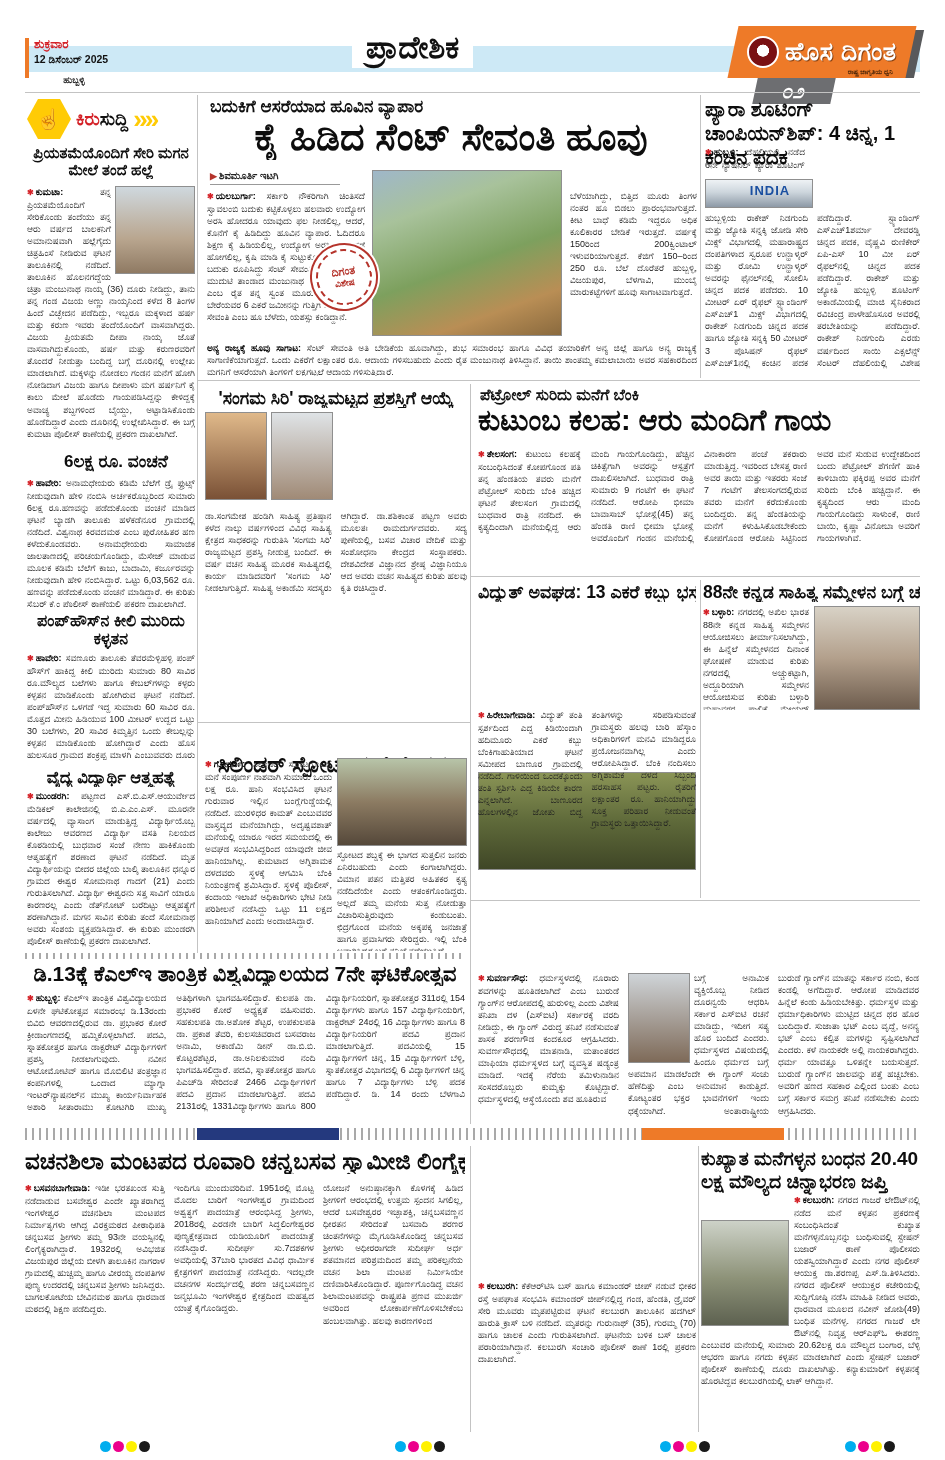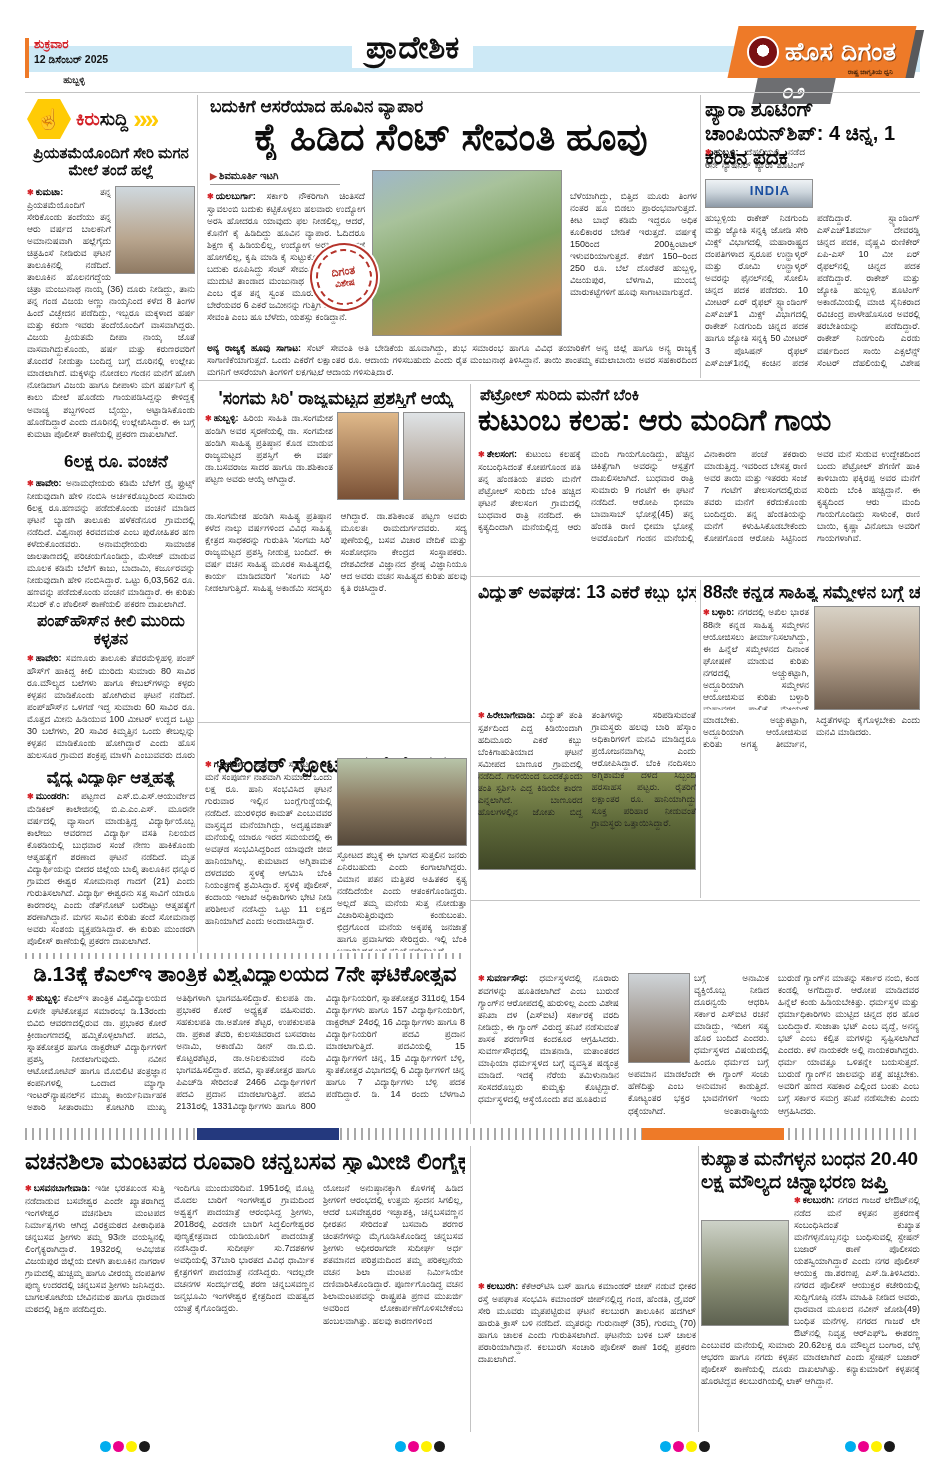--- a/index.html
+++ b/index.html
@@ -149,23 +149,20 @@
       <span class="star">✱</span><span class="dl">ಹುಬ್ಬಳ್ಳಿ:</span> <span>ದೆಹಲಿಯಲ್ಲಿ ನಡೆದ 6ನೇ ನ್ಯಾಷನಲ್ ಪ್ಯಾರಾ ಶೂಟಿಂಗ್ ಚಾಂಪಿಯನ್‌ಶಿಪ್ 2025ರಲ್ಲಿ ಕರ್ನಾಟಕದವರು 4 ಚಿನ್ನ ಹಾಗೂ 1 ಕಂಚು ಪದಕ ಪಡೆದಿದ್ದಾರೆ.</span>
     </p>
     <div class="photo ph-india" style="width:108px;height:62px;">
       <span class="india-label">INDIA</span>
     </div>
   </div>
   <p class="abs bd cols2" style="left:705px;top:212px;width:215px;height:164px;">ಹುಬ್ಬಳ್ಳಿಯ ರಾಕೇಶ್ ನಿಡಗುಂದಿ ಮತ್ತು ಜ್ಯೋತಿ ಸನ್ನಕ್ಕಿ ಜೋಡಿ ಸೇರಿ ಮಿಕ್ಸ್ ವಿಭಾಗದಲ್ಲಿ ಮಹಾರಾಷ್ಟ್ರದ ದಂಪತಿಗಳಾದ ಸ್ವರೂಪ ಉನ್ಹಾಳ್ಕರ್ ಮತ್ತು ರೋಮಿ ಉನ್ಹಾಳ್ಕರ್ ಅವರನ್ನು ಫೈನಲ್‌ನಲ್ಲಿ ಸೋಲಿಸಿ ಚಿನ್ನದ ಪದಕ ಪಡೆದರು. 10 ಮೀಟರ್ ಏರ್ ರೈಫಲ್ ಸ್ಟ್ಯಾಂಡಿಂಗ್ ಎಸ್‌ಎಚ್1 ಮಿಕ್ಸ್ ವಿಭಾಗದಲ್ಲಿ ರಾಕೇಶ್ ನಿಡಗುಂದಿ ಚಿನ್ನದ ಪದಕ ಹಾಗೂ ಜ್ಯೋತಿ ಸನ್ನಕ್ಕಿ 50 ಮೀಟರ್ 3 ಪೊಸಿಷನ್ ರೈಫಲ್ ಎಸ್‌ಎಚ್1ನಲ್ಲಿ ಕಂಚಿನ ಪದಕ ಪಡೆದಿದ್ದಾರೆ. ಸ್ಟ್ಯಾಂಡಿಂಗ್ ಎಸ್‌ಎಚ್1ಶರ್ಮಾ ದೇವರಡ್ಡಿ ಚಿನ್ನದ ಪದಕ, ವೈಷ್ಣವಿ ರುಣಿಕೇರ್ ಏಪಿ-ಎಸ್ 10 ಮೀ ಏರ್ ರೈಫಲ್‌ನಲ್ಲಿ ಚಿನ್ನದ ಪದಕ ಪಡೆದಿದ್ದಾರೆ. ರಾಕೇಶ್ ಮತ್ತು ಜ್ಯೋತಿ ಹುಬ್ಬಳ್ಳಿ ಶೂಟಿಂಗ್ ಅಕಾಡೆಮಿಯಲ್ಲಿ ಮಾಜಿ ಸೈನಿಕರಾದ ರವಿಚಂದ್ರ ಪಾಳೇಹೊಸೂರ ಅವರಲ್ಲಿ ತರಬೇತಿಯನ್ನು ಪಡೆದಿದ್ದಾರೆ. ರಾಕೇಶ್ ನಿಡಗುಂದಿ ಎರಡು ವರ್ಷದಿಂದ ಸಾಯಿ ಎಕ್ಸಲೆನ್ಸ್ ಸೆಂಟರ್ ದೆಹಲಿಯಲ್ಲಿ ವಿಶೇಷ ತರಬೇತಿ ಪಡೆಯುತ್ತಿದ್ದಾರೆ. ಪದಕ ಪಡೆದವರು ಎಲ್ಲರೂ ಅಂತಾರಾಷ್ಟ್ರ ಮಟ್ಟದ ಶೂಟರ್ ಆಗಿರುತ್ತಾರೆ.</p>
 
   <div class="abs hl center nowrap" style="left:205px;top:388px;width:262px;font-size:17.5px;">'ಸಂಗಮ ಸಿರಿ' ರಾಜ್ಯಮಟ್ಟದ ಪ್ರಶಸ್ತಿಗೆ ಆಯ್ಕೆ</div>
   <div class="abs" style="left:205px;top:412px;width:262px;height:92px;display:flex;gap:4px;">
-    <p class="bd" style="width:128px;height:92px;">
-      <span class="star">✱</span><span class="dl">ಹುಬ್ಬಳ್ಳಿ:</span> <span>ಹಿರಿಯ ಸಾಹಿತಿ ಡಾ.ಸಂಗಮೇಶ ಹಂಡಿಗಿ ಅವರ ಸ್ಮರಣೆಯಲ್ಲಿ ಡಾ. ಸಂಗಮೇಶ ಹಂಡಿಗಿ ಸಾಹಿತ್ಯ ಪ್ರತಿಷ್ಠಾನ ಕೊಡ ಮಾಡುವ ರಾಜ್ಯಮಟ್ಟದ ಪ್ರಶಸ್ತಿಗೆ ಈ ವರ್ಷ ಡಾ.ಬಸವರಾಜ ಸಾದರ ಹಾಗೂ ಡಾ.ಶಶಿಕಾಂತ ಪಟ್ಟಣ ಅವರು ಆಯ್ಕೆ ಆಗಿದ್ದಾರೆ.</span>
-    </p>
     <div class="photo ph-man1" style="width:62px;height:88px;"></div>
     <div class="photo ph-man2" style="width:62px;height:88px;"></div>
   </div>
   <p class="abs bd cols2" style="left:205px;top:510px;width:262px;height:204px;">ಡಾ.ಸಂಗಮೇಶ ಹಂಡಿಗಿ ಸಾಹಿತ್ಯ ಪ್ರತಿಷ್ಠಾನ ಕಳೆದ ನಾಲ್ಕು ವರ್ಷಗಳಿಂದ ವಿವಿಧ ಸಾಹಿತ್ಯ ಕ್ಷೇತ್ರದ ಸಾಧಕರನ್ನು ಗುರುತಿಸಿ 'ಸಂಗಮ ಸಿರಿ' ರಾಜ್ಯಮಟ್ಟದ ಪ್ರಶಸ್ತಿ ನೀಡುತ್ತ ಬಂದಿದೆ. ಈ ವರ್ಷ ವಚನ ಸಾಹಿತ್ಯ ಮೂರಕ ಸಾಹಿತ್ಯದಲ್ಲಿ ಕಾರ್ಯ ಮಾಡಿದವರಿಗೆ 'ಸಂಗಮ ಸಿರಿ' ನೀಡಲಾಗುತ್ತಿದೆ. ಸಾಹಿತ್ಯ ಅಕಾಡೆಮಿ ಸದಸ್ಯರು ಆಗಿದ್ದಾರೆ. ಡಾ.ಶಶಿಕಾಂತ ಪಟ್ಟಣ ಅವರು ಮೂಲತಃ ರಾಮದುರ್ಗದವರು. ಸದ್ಯ ಪುಣೆಯಲ್ಲಿ, ಬಸವ ವಿಚಾರ ವೇದಿಕೆ ಮತ್ತು ಸಂಶೋಧನಾ ಕೇಂದ್ರದ ಸಂಸ್ಥಾಪಕರು. ದೇಶವಿದೇಶ ವಿಜ್ಞಾನದ ಶ್ರೇಷ್ಠ ವಿಜ್ಞಾನಿಯೂ ಆದ ಅವರು ವಚನ ಸಾಹಿತ್ಯದ ಕುರಿತು ಹಲವು ಕೃತಿ ರಚಿಸಿದ್ದಾರೆ.</p>
 
   <div class="abs kicker" style="left:480px;top:386px;font-size:15.5px;">ಪೆಟ್ರೋಲ್ ಸುರಿದು ಮನೆಗೆ ಬೆಂಕಿ</div>
   <div class="abs hl nowrap" style="left:478px;top:404px;width:442px;font-size:29px;">ಕುಟುಂಬ ಕಲಹ: ಆರು ಮಂದಿಗೆ ಗಾಯ</div>
   <p class="abs bd cols4" style="left:478px;top:448px;width:442px;height:122px;">
     <span class="star">✱</span><span class="dl">ತೇಲಸಂಗ:</span> <span>ಕುಟುಂಬ ಕಲಹಕ್ಕೆ ಸಂಬಂಧಿಸಿದಂತೆ ಕೋಪಗೊಂಡ ಪತಿ ತನ್ನ ಹೆಂಡತಿಯ ತವರು ಮನೆಗೆ ಪೆಟ್ರೋಲ್ ಸುರಿದು ಬೆಂಕಿ ಹಚ್ಚಿದ ಘಟನೆ ತೇಲಸಂಗ ಗ್ರಾಮದಲ್ಲಿ ಬುಧವಾರ ರಾತ್ರಿ ನಡೆದಿದೆ. ಈ ಕೃತ್ಯದಿಂದಾಗಿ ಮನೆಯಲ್ಲಿದ್ದ ಆರು ಮಂದಿ ಗಾಯಗೊಂಡಿದ್ದು, ಹೆಚ್ಚಿನ ಚಿಕಿತ್ಸೆಗಾಗಿ ಅವರನ್ನು ಆಸ್ಪತ್ರೆಗೆ ದಾಖಲಿಸಲಾಗಿದೆ. ಬುಧವಾರ ರಾತ್ರಿ ಸುಮಾರು 9 ಗಂಟೆಗೆ ಈ ಘಟನೆ ನಡೆದಿದೆ. ಆರೋಪಿ ಭೀಮಾ ಬಾವಾಸಾಬ್ ಭೋಸ್ಲೆ(45) ತನ್ನ ಹೆಂಡತಿ ರಾಣಿ ಭೀಮಾ ಭೋಸ್ಲೆ ಅವರೊಂದಿಗೆ ಗಂಡನ ಮನೆಯಲ್ಲಿ ವಿನಾಕಾರಣ ಪಂಚೆ ತಕರಾರು ಮಾಡುತ್ತಿದ್ದ. ಇವರಿಂದ ಬೇಸತ್ತ ರಾಣಿ ಅವರ ತಾಯಿ ಮತ್ತು ಇತರರು ಸಂಜೆ 7 ಗಂಟೆಗೆ ತೇಲಸಂಗದಲ್ಲಿರುವ ತವರು ಮನೆಗೆ ಕರೆದುಕೊಂಡು ಬಂದಿದ್ದರು. ತನ್ನ ಹೆಂಡತಿಯನ್ನು ಮನೆಗೆ ಕಳುಹಿಸಿಕೊಡಬೇಕೆಂದು ಕೋಪಗೊಂಡ ಆರೋಪಿ ಸಿಟ್ಟಿನಿಂದ ಅವರ ಮನೆ ಸುಡುವ ಉದ್ದೇಶದಿಂದ ಬಂದು ಪೆಟ್ರೋಲ್ ಶೆಗಣಿಗೆ ಹಾಕಿ ಕಾಳಿಬಾಯಿ ಫಕ್ಕಿರಪ್ಪ ಅವರ ಮನೆಗೆ ಸುರಿದು ಬೆಂಕಿ ಹಚ್ಚಿದ್ದಾನೆ. ಈ ಕೃತ್ಯದಿಂದ ಆರು ಮಂದಿ ಗಾಯಗೊಂಡಿದ್ದು ಸಾಳುಂಕೆ, ರಾಣಿ ಬಾಯಿ, ಕೃಷ್ಣಾ ವಿನೋಬಾ ಅವರಿಗೆ ಗಾಯಗಳಾಗಿವೆ.</span>
   </p>
@@ -176,21 +173,20 @@
     <span class="star">✱</span><span class="dl">ಹಿರೇಬಾಗೇವಾಡಿ:</span> <span>ವಿದ್ಯುತ್ ತಂತಿ ಸ್ಪರ್ಶದಿಂದ ಎದ್ದ ಕಿಡಿಯಿಂದಾಗಿ ಹದಿಮೂರು ಎಕರೆ ಕಬ್ಬು ಬೆಂಕಿಗಾಹುತಿಯಾದ ಘಟನೆ ಸಮೀಪದ ಬಾಣೂರ ಗ್ರಾಮದಲ್ಲಿ ನಡೆದಿದೆ. ಗಾಳಿಯಿಂದ ಒಂದಕ್ಕೊಂದು ತಂತಿ ಸ್ಪರ್ಶಿಸಿ ಎದ್ದ ಕಿಡಿಯೇ ಕಾರಣ ಎನ್ನಲಾಗಿದೆ. ಬಾಣೂರದ ಹೊಲಗಳಲ್ಲಿನ ಜೋತು ಬಿದ್ದ ತಂತಿಗಳನ್ನು ಸರಿಪಡಿಸುವಂತೆ ಗ್ರಾಮಸ್ಥರು ಹಲವು ಬಾರಿ ಹೆಸ್ಕಾಂ ಅಧಿಕಾರಿಗಳಿಗೆ ಮನವಿ ಮಾಡಿದ್ದರೂ ಪ್ರಯೋಜನವಾಗಿಲ್ಲ ಎಂದು ಆರೋಪಿಸಿದ್ದಾರೆ. ಬೆಂಕಿ ನಂದಿಸಲು ಅಗ್ನಿಶಾಮಕ ದಳದ ಸಿಬ್ಬಂದಿ ಹರಸಾಹಸ ಪಟ್ಟರು. ರೈತರಿಗೆ ಲಕ್ಷಾಂತರ ರೂ. ಹಾನಿಯಾಗಿದ್ದು ಸೂಕ್ತ ಪರಿಹಾರ ನೀಡುವಂತೆ ಗ್ರಾಮಸ್ಥರು ಒತ್ತಾಯಿಸಿದ್ದಾರೆ.</span>
   </p>
 
   <div class="abs hl nowrap" style="left:703px;top:582px;width:217px;font-size:17.5px;">88ನೇ ಕನ್ನಡ ಸಾಹಿತ್ಯ ಸಮ್ಮೇಳನ ಬಗ್ಗೆ ಚರ್ಚೆ</div>
   <div class="abs" style="left:703px;top:606px;width:217px;height:104px;display:flex;gap:5px;">
     <p class="bd" style="width:106px;height:104px;">
       <span class="star">✱</span><span class="dl">ಬಳ್ಳಾರಿ:</span> <span>ನಗರದಲ್ಲಿ ಅಖಿಲ ಭಾರತ 88ನೇ ಕನ್ನಡ ಸಾಹಿತ್ಯ ಸಮ್ಮೇಳನ ಆಯೋಜಿಸಲು ತೀರ್ಮಾನಿಸಲಾಗಿದ್ದು, ಈ ಹಿನ್ನೆಲೆ ಸಮ್ಮೇಳನದ ದಿನಾಂಕ ಘೋಷಣೆ ಮಾಡುವ ಕುರಿತು ನಗರದಲ್ಲಿ ಅಚ್ಚುಕಟ್ಟಾಗಿ, ಅದ್ದೂರಿಯಾಗಿ ಸಮ್ಮೇಳನ ಆಯೋಜಿಸುವ ಕುರಿತು ಬಳ್ಳಾರಿ ಮಹಾನಗರ ಪಾಲಿಕೆ ಮೇಯರ್ ಪಿ.ಗಾದಪ್ಪ, ನಗರ ಶಾಸಕ ನಾರಾ ಭರತ್ ರೆಡ್ಡಿ, ಮಾಜಿ ಸಚಿವ ಬಿ.ನಾಗೇಂದ್ರ ಅವರು ಉಪ ಮುಖ್ಯಮಂತ್ರಿ ಡಿ.ಕೆ.ಶಿವಕುಮಾರ ಅವರೊಂದಿಗೆ ಚರ್ಚೆ ನಡೆಸಿದರು.</span>
     </p>
     <div class="photo ph-crowd" style="width:106px;height:104px;"></div>
   </div>
-  <p class="abs bd cols2" style="left:703px;top:714px;width:217px;height:178px;">ಮಾಡಬೇಕು. ಅಚ್ಚುಕಟ್ಟಾಗಿ, ಅದ್ದೂರಿಯಾಗಿ ಆಯೋಜಿಸುವ ಕುರಿತು ಅಗತ್ಯ ತೀರ್ಮಾನ, ಸಿದ್ಧತೆಗಳನ್ನು ಕೈಗೊಳ್ಳಬೇಕು ಎಂದು ಮನವಿ ಮಾಡಿದರು.</p>
 
   <div class="abs hl center nowrap" style="left:205px;top:728px;width:262px;font-size:22px;margin-top:24px;">ಸಿಲಿಂಡರ್ ಸ್ಫೋಟ: ಮನೆ ನೆಲಸಮ</div>
   <div class="abs" style="left:205px;top:758px;width:262px;height:194px;display:flex;gap:5px;">
     <p class="bd" style="width:128px;height:194px;">
       <span class="star">✱</span><span class="dl">ಗೋಕರ್ಣ:</span> <span>ಸಿಲಿಂಡರ್ ಸ್ಫೋಟಗೊಂಡು ಮನೆ ಸಂಪೂರ್ಣ ನಾಶವಾಗಿ ಸುಮಾರು ಒಂದು ಲಕ್ಷ ರೂ. ಹಾನಿ ಸಂಭವಿಸಿದ ಘಟನೆ ಗುರುವಾರ ಇಲ್ಲಿನ ಬಂಗ್ಲೆಗುಡ್ಡೆಯಲ್ಲಿ ನಡೆದಿದೆ. ಮುರಳಿಧರ ಕಾಮತ್ ಎಂಬುವವರ ವಾಸ್ತವ್ಯದ ಮನೆಯಾಗಿದ್ದು, ಅದೃಷ್ಟವಶಾತ್ ಮನೆಯಲ್ಲಿ ಯಾರೂ ಇರದ ಸಮಯದಲ್ಲಿ ಈ ಅವಘಡ ಸಂಭವಿಸಿದ್ದರಿಂದ ಯಾವುದೇ ಜೀವ ಹಾನಿಯಾಗಿಲ್ಲ. ಕುಮಟಾದ ಅಗ್ನಿಶಾಮಕ ದಳದವರು ಸ್ಥಳಕ್ಕೆ ಆಗಮಿಸಿ ಬೆಂಕಿ ನಿಯಂತ್ರಣಕ್ಕೆ ಶ್ರಮಿಸಿದ್ದಾರೆ. ಸ್ಥಳಕ್ಕೆ ಪೊಲೀಸ್, ಕಂದಾಯ ಇಲಾಖೆ ಅಧಿಕಾರಿಗಳು ಭೇಟಿ ನೀಡಿ ಪರಿಶೀಲನೆ ನಡೆಸಿದ್ದು ಒಟ್ಟು 11 ಲಕ್ಷದ ಹಾನಿಯಾಗಿದೆ ಎಂದು ಅಂದಾಜಿಸಿದ್ದಾರೆ.</span>
     </p>
     <div style="width:130px;">
       <div class="photo ph-debris" style="width:130px;height:88px;"></div>
       <p class="bd" style="height:102px;margin-top:3px;">ಸ್ಫೋಟದ ಶಬ್ದಕ್ಕೆ ಈ ಭಾಗದ ಸುತ್ತಲಿನ ಜನರು ಏನಿರಬಹುದು ಎಂದು ಕಂಗಾಲಾಗಿದ್ದರು. ವಿಮಾನ ಪತನ ಮತ್ತಿತರ ಅಹಿತಕರ ಕೃತ್ಯ ನಡೆದಿದೆಯೇ ಎಂದು ಆತಂಕಗೊಂಡಿದ್ದರು. ಅಲ್ಲದೆ ತಮ್ಮ ಮನೆಯ ಸುತ್ತ ನೋಡುತ್ತಾ ವಿಚಾರಿಸುತ್ತಿರುವುದು ಕಂಡುಬಂತು. ಛಿದ್ರಗೊಂಡ ಮನೆಯ ಅಕ್ಕಪಕ್ಕ ಜನಜಾತ್ರೆ ಹಾಗೂ ಪ್ರವಾಸಿಗರು ಸೇರಿದ್ದರು. ಇಲ್ಲಿ ಬೆಂಕಿ ಅವಾರಿಸಿದ್ದರ ಬಗ್ಗೆ ತನಿಖೆ ನಡೆಯುತ್ತಿದೆ.</p>
     </div>

